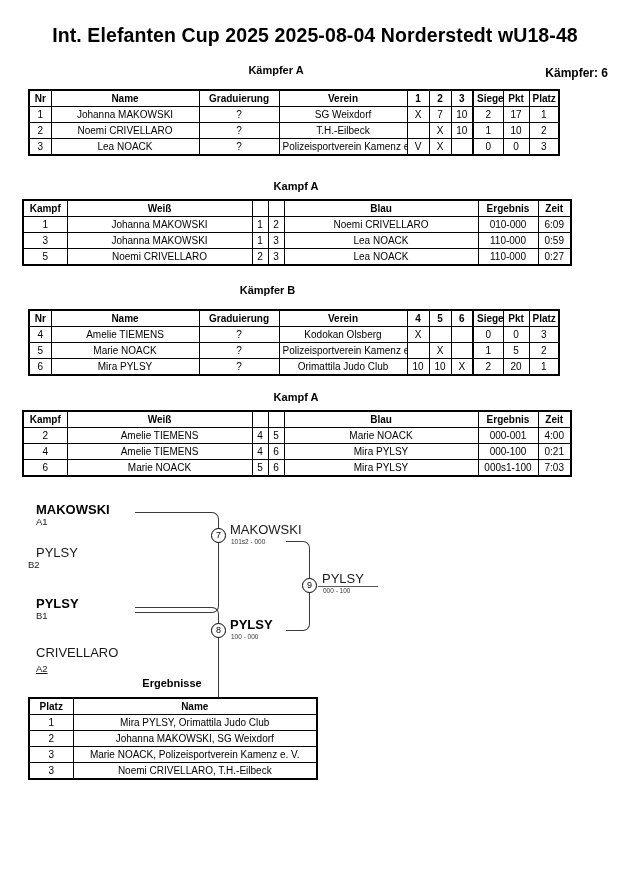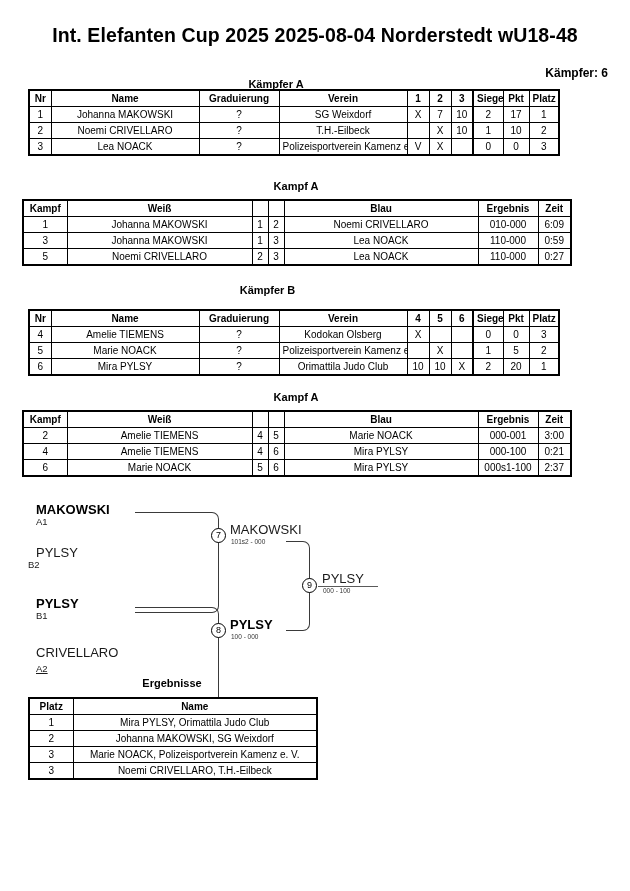--- a/index.html
+++ b/index.html
@@ -124,21 +124,21 @@
     border-bottom-right-radius: 7px;
     background: transparent;
   }
 </style>
 </head>
 <body>
 
 <div class="doc-title">Int. Elefanten Cup 2025  2025-08-04  Norderstedt   wU18-48</div>
 <div class="kaempfer-count">Kämpfer: 6</div>
 
-<div class="caption" style="left:0;top:78px;width:535px;padding-left:17px;">Kämpfer A</div>
+<div class="caption" style="left:0;top:64px;width:535px;padding-left:17px;">Kämpfer A</div>
 <table class="grid" id="tbl-pool-a" style="left:28px;top:89px;width:496px;">
   <colgroup>
     <col style="width:22px">
       <col style="width:148px">
       <col style="width:80px">
       <col style="width:128px">
     <col style="width:22px">
       <col style="width:22px">
       <col style="width:22px">
     <col style="width:30px">
@@ -343,39 +343,39 @@
     </tr>
   </thead>
   <tbody id="matches-b-body">
       <tr>
         <td class="c">2</td>
         <td class="l">Amelie TIEMENS</td>
         <td class="c">4</td>
         <td class="c">5</td>
         <td class="l bold">Marie NOACK</td>
         <td class="c">000-001</td>
-        <td class="c">3:00</td>
+        <td class="c">4:00</td>
       </tr>
       <tr>
         <td class="c">4</td>
         <td class="l">Amelie TIEMENS</td>
         <td class="c">4</td>
         <td class="c">6</td>
         <td class="l bold">Mira PYLSY</td>
         <td class="c">000-100</td>
         <td class="c">0:21</td>
       </tr>
       <tr>
         <td class="c">6</td>
         <td class="l">Marie NOACK</td>
         <td class="c">5</td>
         <td class="c">6</td>
         <td class="l bold">Mira PYLSY</td>
         <td class="c">000s1-100</td>
-        <td class="c">2:37</td>
+        <td class="c">7:03</td>
       </tr>
     </tbody>
 </table>
 
 <div class="bracket">
 
   <div class="conn" style="left:135px;top:17px;width:84px;height:101px;"></div>
 
   <div class="conn" style="left:135px;top:112px;width:84px;height:101px;top:112px;"></div>
 

